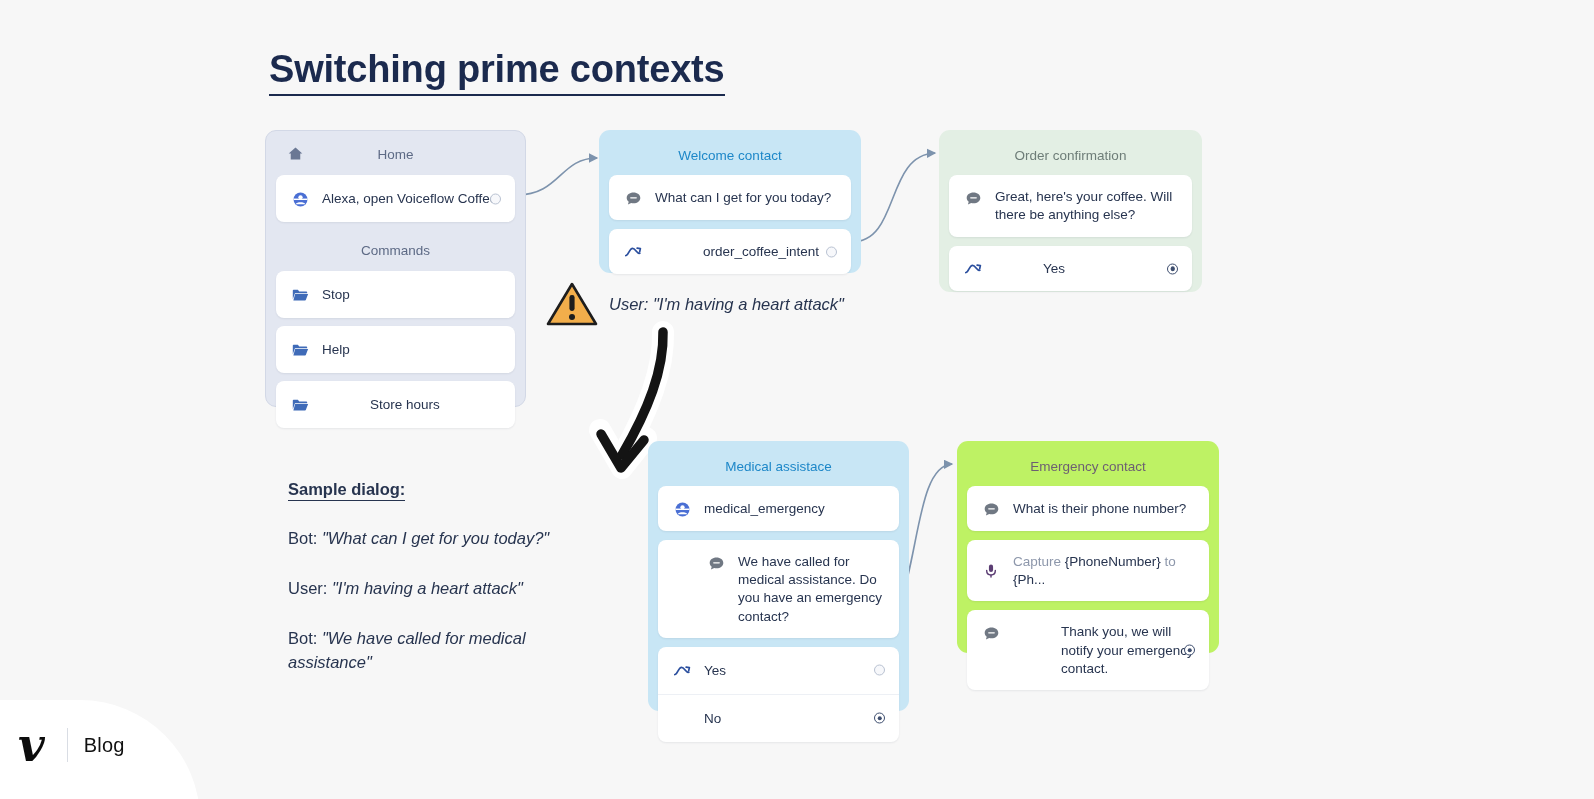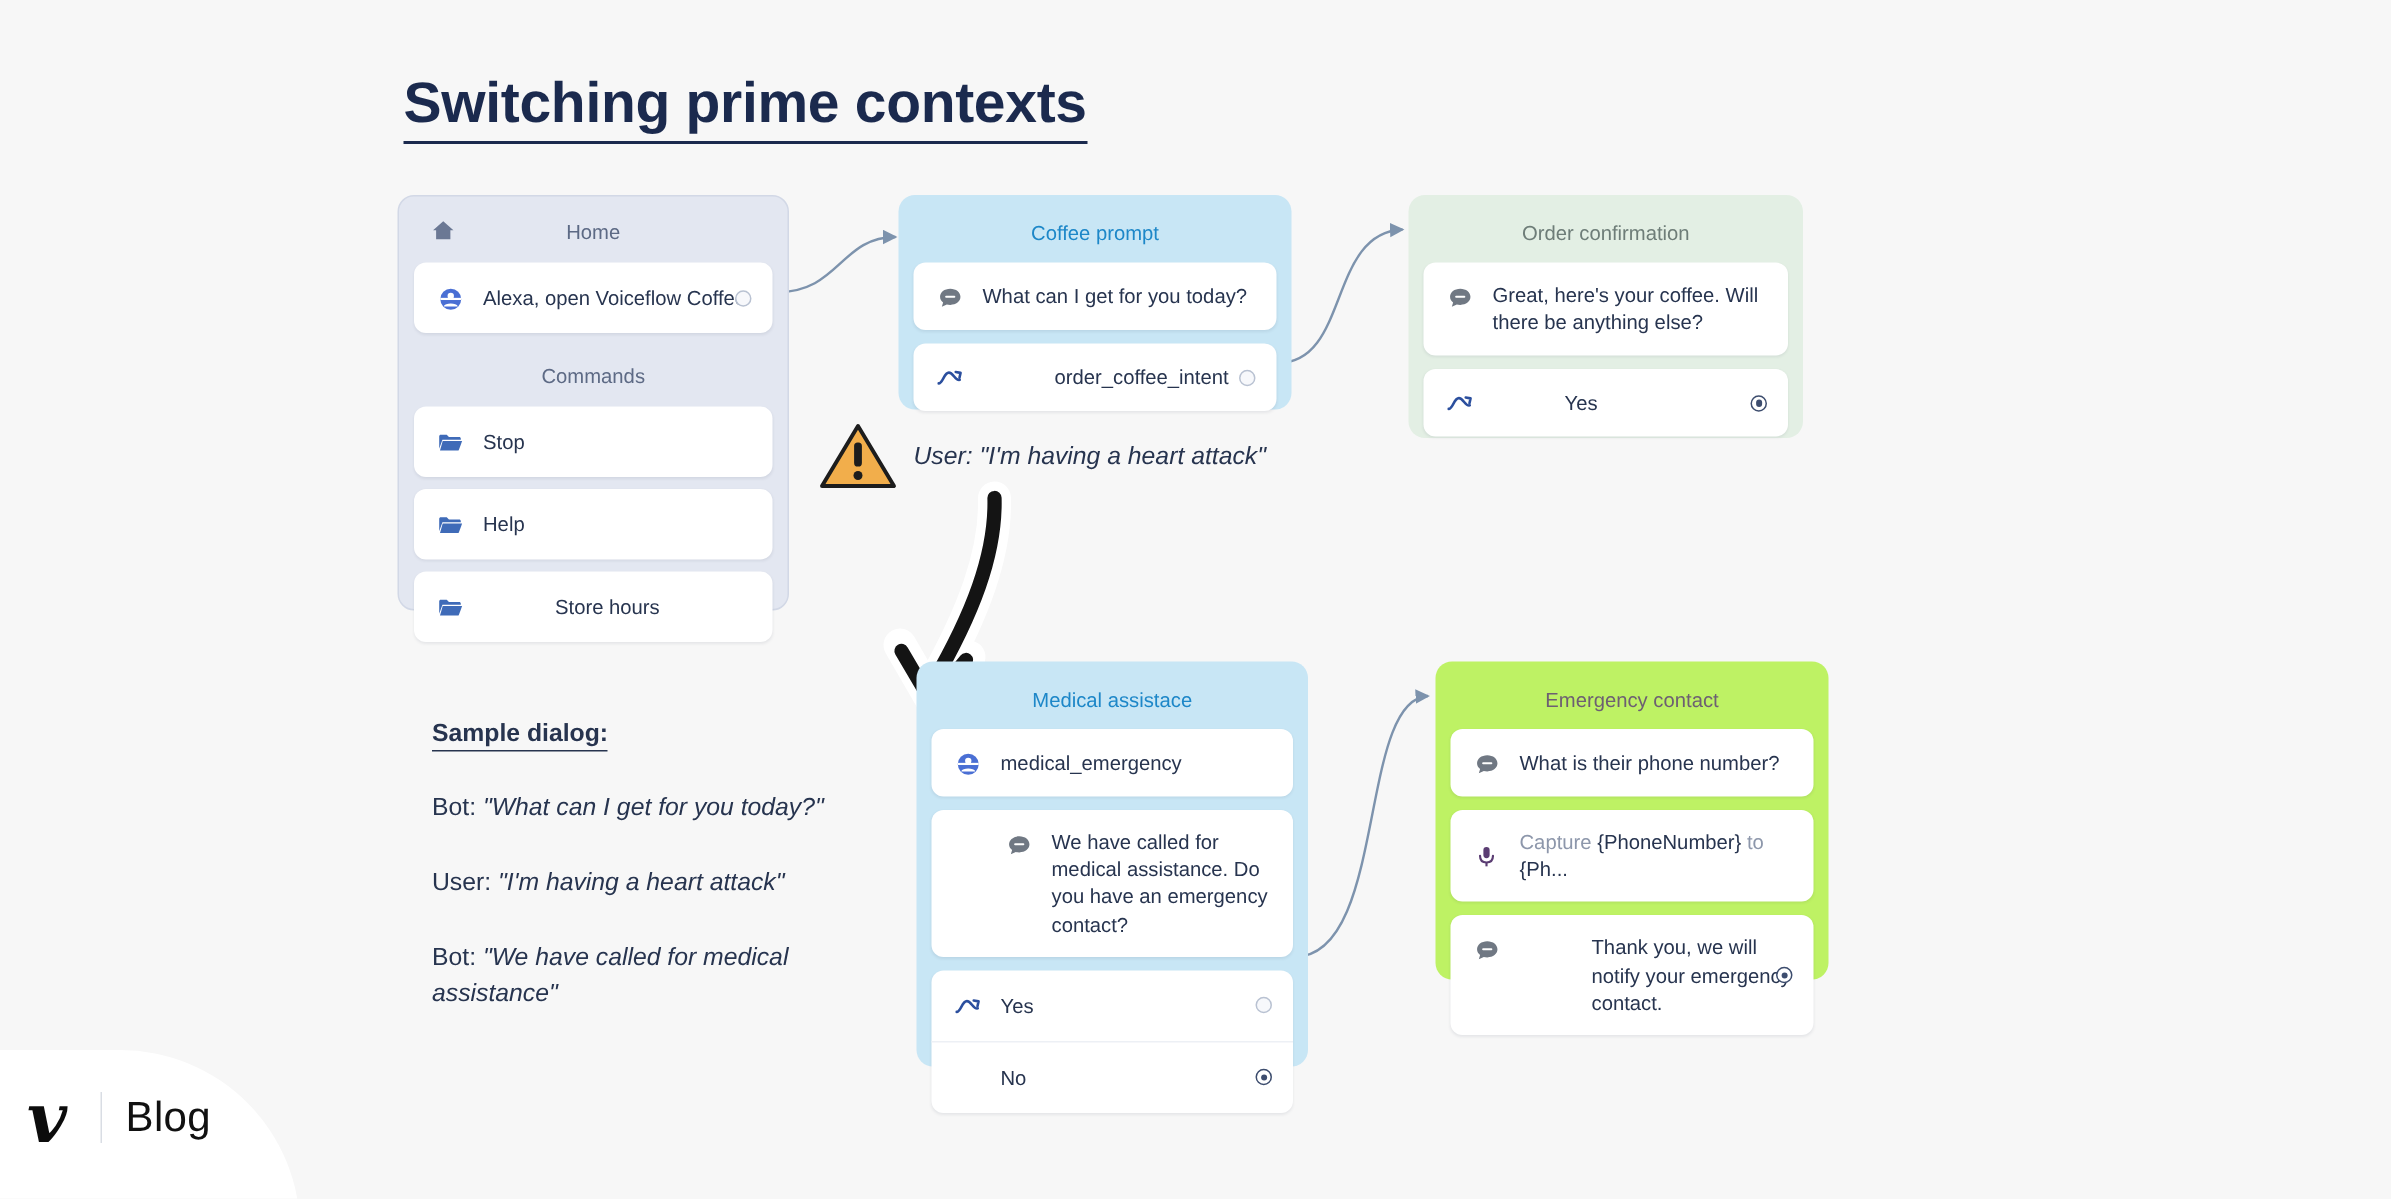--- a/index.html
+++ b/index.html
@@ -107,21 +107,21 @@
 
   
   #order-card {
     left: 939px; top: 130px; width: 263px; height: 162px;
     background: #e3efe4;
   }
   #order-card .card-title { color: #6e7d78; }
 
   
   #medical-card {
-    left: 611px; top: 441px; width: 261px; height: 270px;
+    left: 648px; top: 441px; width: 261px; height: 270px;
     background: #c8e6f5;
   }
   #medical-card .card-title { color: #1d87c8; }
   #medical-card .combo { padding: 0; display: block; }
   #medical-card .combo .sub {
     display: flex; align-items: center;
     padding: 13px 14px; position: relative; min-height: 42px;
   }
   #medical-card .combo .sub + .sub { border-top: 1px solid #edf0f5; }
 
@@ -175,21 +175,21 @@
     font-family: "DejaVu Serif", serif;
     font-style: italic; font-weight: bold;
     font-size: 46px; color: #0c0c0c;
     line-height: 1;
   }
   #blog-badge .divider {
     width: 1px; height: 34px; background: #d9dde4;
     margin: 0 16px 0 22px;
   }
   #blog-badge .blog-txt {
-    font-size: 28px; color: #111; letter-spacing: 0.2px;
+    font-size: 20px; color: #111; letter-spacing: 0.2px;
   }
 
   svg.wires { position: absolute; left: 0; top: 0; width: 1594px; height: 799px; pointer-events: none; }
   svg.bigarrow { position: absolute; left: 560px; top: 318px; width: 140px; height: 175px; }
 </style>
 </head>
 <body>
 
 <div id="stage">
 
@@ -266,21 +266,21 @@
         <svg width="18" height="18" viewBox="0 0 20 20">
             <path d="M2 5.4 C2 4.6 2.5 4.2 3.2 4.2 L7.6 4.2 L9.2 6 L16.8 6 C17.5 6 18 6.5 18 7.2 L18 8 L4.4 8 L2 14.6 Z" fill="#3f6bb8"></path>
             <path d="M4.6 8.8 L19 8.8 L16.6 15.4 C16.4 15.9 16 16 15.6 16 L2.6 16 Z" fill="#3f6bb8"></path>
           </svg>
       </span>
       <span class="txt">Store hours</span>
     </div>
   </div>
 
   <div class="card" id="welcome-card">
-    <div class="card-title">Coffee prompt</div>
+    <div class="card-title">Welcome contact</div>
 
     <div class="row center">
       <span class="ico">
         <svg width="17" height="17" viewBox="0 0 20 20">
             <path d="M10 3 C14.6 3 18 5.8 18 9.3 C18 12.8 14.6 15.6 10 15.6 C9 15.6 8.1 15.5 7.3 15.3 L3.4 17 L4.4 13.8 C2.9 12.6 2 11.1 2 9.3 C2 5.8 5.4 3 10 3 Z" fill="#707883"></path>
             <rect x="6" y="8.4" width="8" height="1.6" rx="0.8" fill="#ffffff"></rect>
           </svg>
       </span>
       <span class="txt">What can I get for you today?</span>
     </div>

